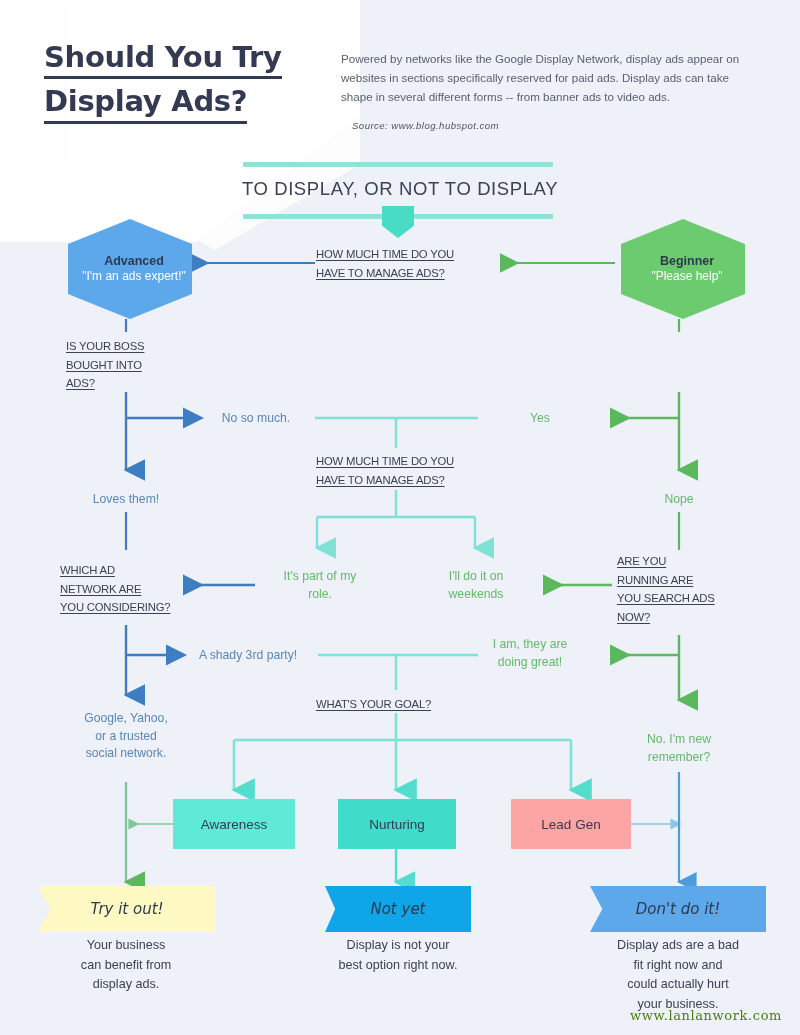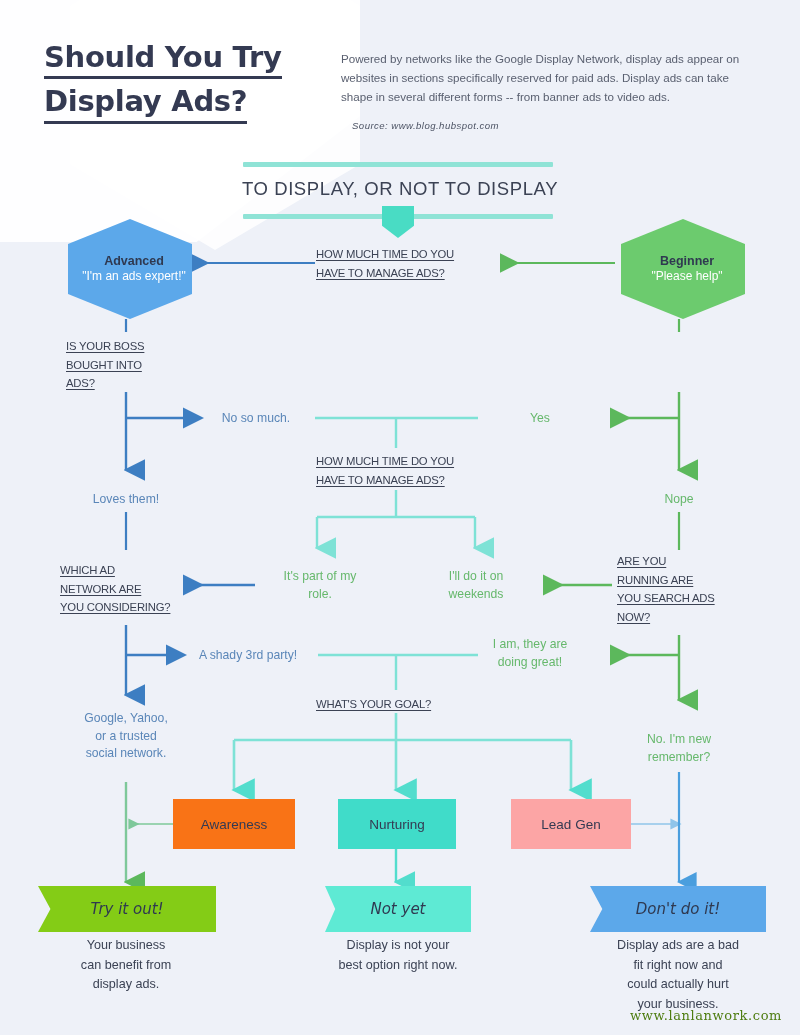--- a/index.html
+++ b/index.html
@@ -79,39 +79,39 @@
   
   .ans{position:absolute;text-align:center;font-size:12.2px;line-height:1.45;}
   .ans.blue{color:#5a86b8;}
   .ans.green{color:#66b86c;}
 
   
   .box{
     position:absolute;height:50px;display:flex;align-items:center;justify-content:center;
     font-size:13.5px;color:#343a52;
   }
-  .box-aware{left:173px;top:799px;width:122px;background:#f97316;}
+  .box-aware{left:173px;top:799px;width:122px;background:#5eead4;}
   .box-nurt{left:338px;top:799px;width:118px;background:#40dcc9;}
   .box-lead{left:511px;top:799px;width:120px;background:#fca5a5;}
 
   
   .ribbon{
     position:absolute;height:46px;
     display:flex;align-items:center;justify-content:center;
     clip-path:polygon(0% 0%, 100% 0%, 100% 100%, 0% 100%, 7% 50%);
     font-family:"DejaVu Sans", sans-serif;
     font-style:italic;font-size:15px;color:#2f3950;
   }
   .ribbon-inner{
     position:absolute;inset:0;
     clip-path:polygon(0% 0%, 93% 0%, 100% 50%, 93% 100%, 0% 100%, 7% 50%);
     display:flex;align-items:center;justify-content:center;
   }
-  .rb-green{left:38px;top:886px;width:178px;background:#84cc16;text-align:center;}
-  .rb-teal{left:325px;top:886px;width:146px;background:#5eead4;}
+  .rb-green{left:38px;top:886px;width:178px;background:#fef9c3;text-align:center;}
+  .rb-teal{left:325px;top:886px;width:146px;background:#0ea5e9;}
   .rb-blue{left:590px;top:886px;width:176px;background:#5ca8ea;}
 
   
   .concl{
     position:absolute;text-align:center;font-size:12.6px;line-height:1.55;color:#3b4254;
   }
 
   .watermark{
     position:absolute;right:18px;top:1008px;
     font-family:"DejaVu Serif", serif;

